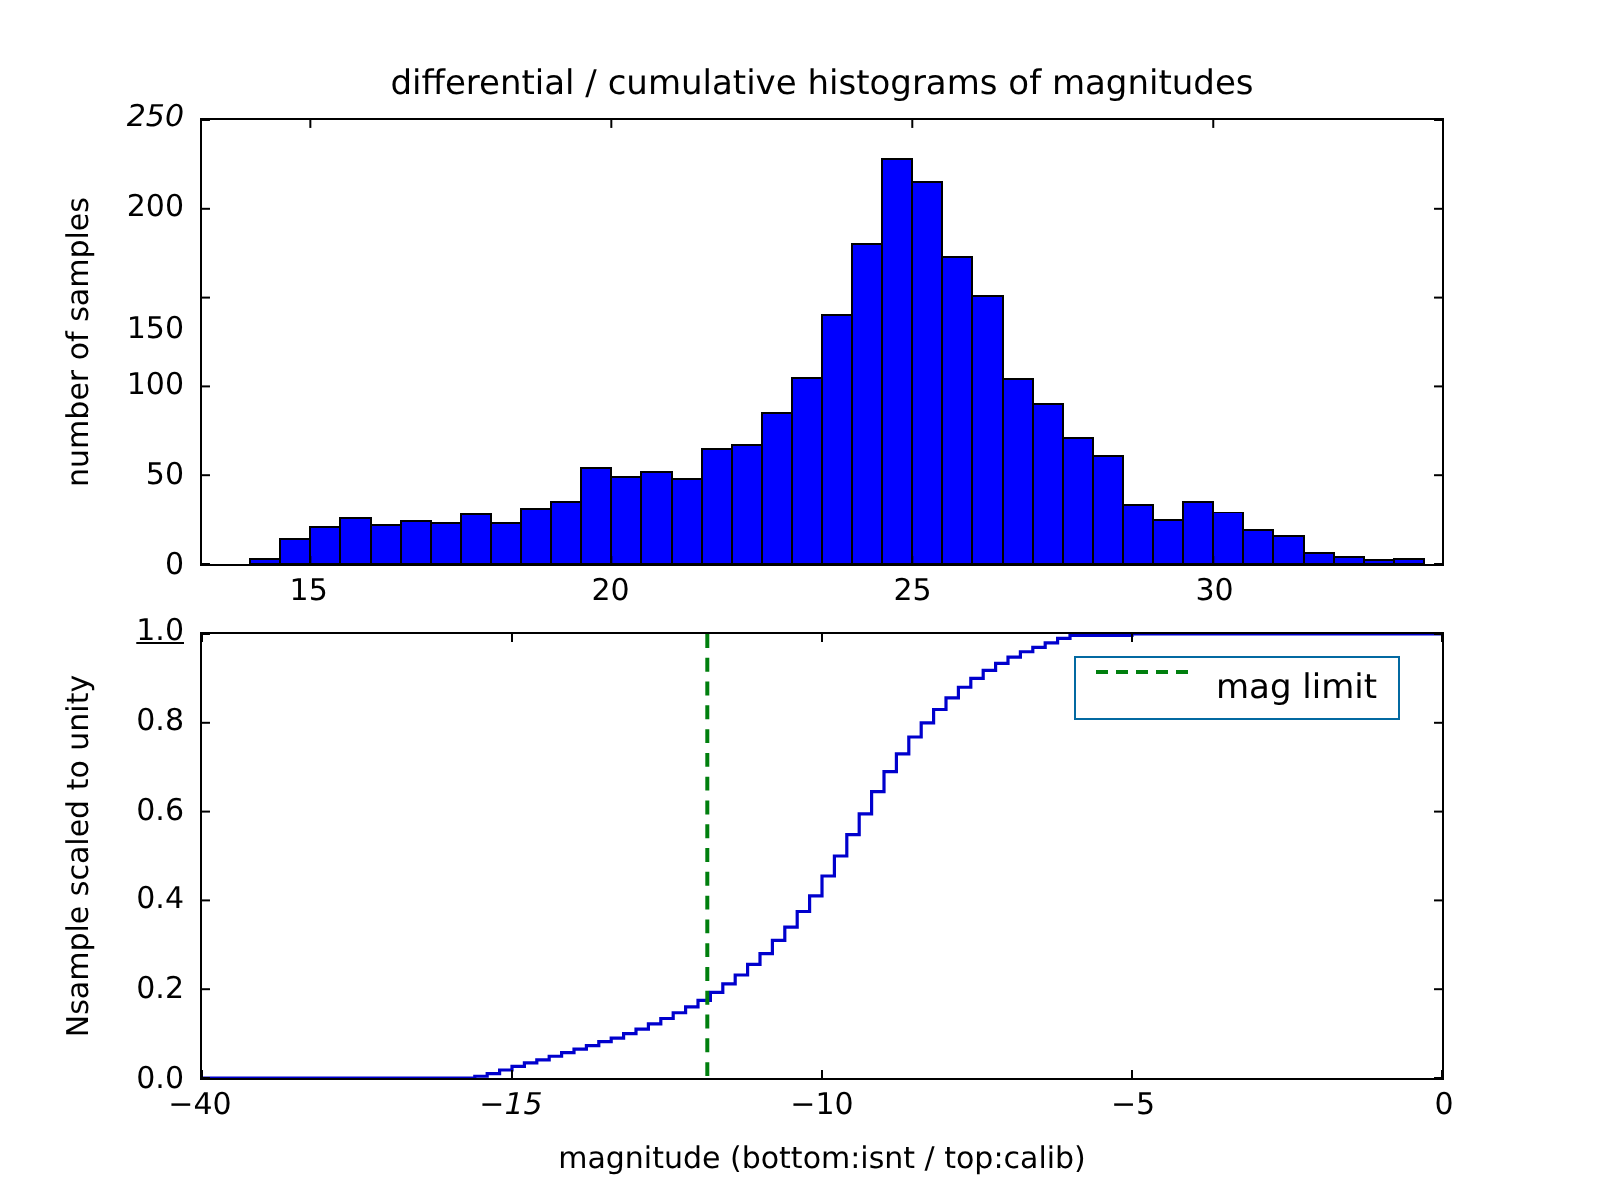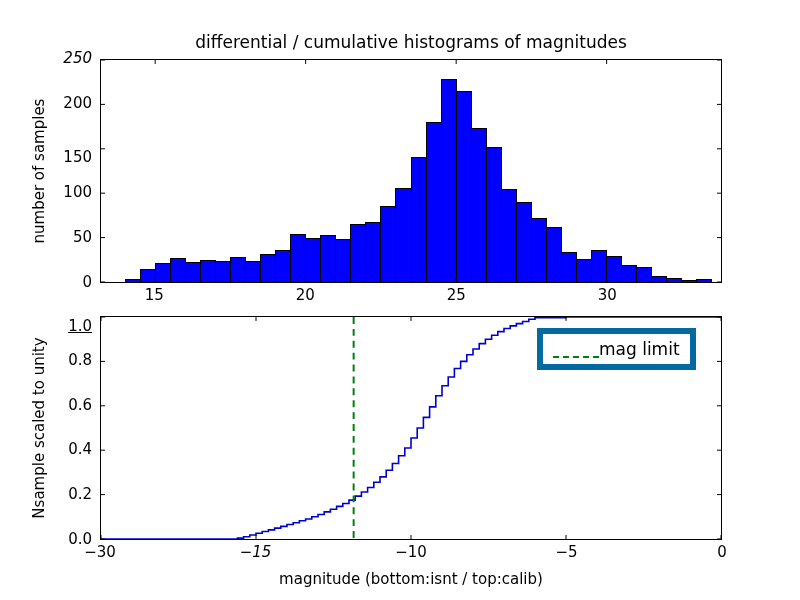--- a/index.html
+++ b/index.html
@@ -34,22 +34,22 @@
     position:absolute;font-size:15px;color:#000;white-space:nowrap;
     transform-origin:0 0;transform:rotate(-90deg);
   }
   .xlabel{
     position:absolute;left:100px;width:622px;text-align:center;
     font-size:15px;color:#000;white-space:nowrap;
   }
 
   .legend{
     position:absolute;left:537px;top:328px;
-    box-sizing:border-box;border:6px solid #0369a1;background:#fff;
-    padding:6px 10px;display:flex;align-items:flex-end;
+    box-sizing:border-box;border:1px solid #0369a1;background:#fff;
+    padding:6px 10px;display:flex;align-items:flex-start;gap:14px;
   }
   .legend-line{display:block;width:46px;height:0;border-top:2px dashed #007f0e;}
   .legend-text{font-size:17px;color:#000;white-space:nowrap;line-height:18px;}
 </style>
 </head>
 <body>
 
 <div id="figure">
 
   <div class="title">differential / cumulative histograms of magnitudes</div>
@@ -122,21 +122,21 @@
       </svg>
   </div>
   <div id="top-ticks">
       <div class="xtick-label" style="left: 124.35px; top: 288px;">15</div>
       <div class="xtick-label" style="left: 275.32px; top: 288px;">20</div>
       <div class="xtick-label" style="left: 426.291px; top: 288px;">25</div>
       <div class="xtick-label" style="left: 577.262px; top: 288px;">30</div>
       <div class="ytick-label" style="left: 36px; top: 275px;">0</div>
       <div class="ytick-label" style="left: 36px; top: 230.2px;">50</div>
       <div class="ytick-label" style="left: 36px; top: 185.4px;">100</div>
-      <div class="ytick-label" style="left: 36px; top: 150px;">150</div>
+      <div class="ytick-label" style="left: 36px; top: 157px;">150</div>
       <div class="ytick-label" style="left: 36px; top: 95.8px;">200</div>
       <div class="ytick-label" style="left: 36px; top: 51px; font-style: italic;">250</div>
     </div>
 
   <div class="ylabel" id="bottom-ylabel" style="left: 30px; top: 540px; width: 224px; text-align: center;">Nsample scaled to unity</div>
 
   <div class="axes" id="bottom-axes">
     <svg class="plot-svg" id="bottom-svg" viewBox="0 0 622 224" preserveAspectRatio="none">
         <path d="M 0 224 L 124.4 224 L 124.4 224 L 136.84000000000003 224 L 136.84000000000003 223.104 L 143.06 223.104 L 143.06 221.76 L 149.28000000000003 221.76 L 149.28000000000003 219.968 L 155.5 219.968 L 155.5 218.176 L 161.71999999999997 218.176 L 161.71999999999997 216.384 L 167.94 216.384 L 167.94 214.816 L 174.15999999999997 214.816 L 174.15999999999997 213.024 L 180.38000000000002 213.024 L 180.38000000000002 211.232 L 186.6 211.232 L 186.6 209.44 L 192.81999999999996 209.44 L 192.81999999999996 207.648 L 199.04 207.648 L 199.04 205.632 L 205.25999999999996 205.632 L 205.25999999999996 203.84 L 211.48000000000002 203.84 L 211.48000000000002 201.6 L 217.7 201.6 L 217.7 199.36 L 223.92 199.36 L 223.92 196.672 L 230.14 196.672 L 230.14 193.984 L 236.36 193.984 L 236.36 191.072 L 242.58 191.072 L 242.58 188.16 L 248.8 188.16 L 248.8 184.8 L 255.01999999999998 184.8 L 255.01999999999998 180.768 L 261.24 180.768 L 261.24 176.512 L 267.46 176.512 L 267.46 172.03199999999998 L 273.68000000000006 172.03199999999998 L 273.68000000000006 166.656 L 279.90000000000003 166.656 L 279.90000000000003 161.28 L 286.12 161.28 L 286.12 154.56 L 292.34000000000003 154.56 L 292.34000000000003 147.83999999999997 L 298.56 147.83999999999997 L 298.56 140 L 304.78000000000003 140 L 304.78000000000003 132.16000000000003 L 311 132.16000000000003 L 311 122.08 L 317.22 122.08 L 317.22 112 L 323.44 112 L 323.44 101.24799999999999 L 329.66 101.24799999999999 L 329.66 90.72 L 335.88 90.72 L 335.88 79.51999999999998 L 342.1 79.51999999999998 L 342.1 69.44 L 348.31999999999994 69.44 L 348.31999999999994 60.48000000000002 L 354.54 60.48000000000002 L 354.54 51.96799999999999 L 360.76 51.96799999999999 L 360.76 44.79999999999998 L 366.9800000000001 44.79999999999998 L 366.9800000000001 38.08000000000001 L 373.2 38.08000000000001 L 373.2 32.256 L 379.42 32.256 L 379.42 26.879999999999995 L 385.64 26.879999999999995 L 385.64 22.400000000000006 L 391.86 22.400000000000006 L 391.86 18.367999999999995 L 398.08 18.367999999999995 L 398.08 14.783999999999992 L 404.3 14.783999999999992 L 404.3 11.648000000000025 L 410.5199999999999 11.648000000000025 L 410.5199999999999 8.960000000000008 L 416.74 8.960000000000008 L 416.74 6.719999999999999 L 422.96 6.719999999999999 L 422.96 4.480000000000018 L 429.18000000000006 4.480000000000018 L 429.18000000000006 2.240000000000009 L 435.4 2.240000000000009 L 435.4 0.671999999999997 L 466.5 0.671999999999997 L 466.5 0 L 528.6999999999999 0 L 528.6999999999999 0 L 622 0 L 622 0" fill="none" stroke="#0000cd" stroke-width="1.6"></path>
         <line x1="253.46500000000003" y1="0" x2="253.46500000000003" y2="224" stroke="#007f0e" stroke-width="2" stroke-dasharray="7,5"></line>
@@ -158,31 +158,31 @@
         <line x1="622" y1="134.39999999999998" x2="618" y2="134.39999999999998" stroke="#000000" stroke-width="1"></line>
         <line x1="0" y1="89.6" x2="4" y2="89.6" stroke="#000000" stroke-width="1"></line>
         <line x1="622" y1="89.6" x2="618" y2="89.6" stroke="#000000" stroke-width="1"></line>
         <line x1="0" y1="44.79999999999998" x2="4" y2="44.79999999999998" stroke="#000000" stroke-width="1"></line>
         <line x1="622" y1="44.79999999999998" x2="618" y2="44.79999999999998" stroke="#000000" stroke-width="1"></line>
         <line x1="0" y1="0" x2="4" y2="0" stroke="#000000" stroke-width="1"></line>
         <line x1="622" y1="0" x2="618" y2="0" stroke="#000000" stroke-width="1"></line>
       </svg>
   </div>
   <div id="bottom-ticks">
-      <div class="xtick-label" style="left: 70px; top: 545px;">−30</div>
+      <div class="xtick-label" style="left: 70px; top: 545px;">−40</div>
       <div class="xtick-label" style="left: 225.5px; top: 545px; font-style: italic;">−15</div>
       <div class="xtick-label" style="left: 381px; top: 545px;">−10</div>
       <div class="xtick-label" style="left: 536.5px; top: 545px;">−5</div>
       <div class="xtick-label" style="left: 692px; top: 545px;">0</div>
       <div class="ytick-label" style="left: 36px; top: 532px;">0.0</div>
       <div class="ytick-label" style="left: 36px; top: 487.2px;">0.2</div>
       <div class="ytick-label" style="left: 36px; top: 442.4px;">0.4</div>
       <div class="ytick-label" style="left: 36px; top: 397.6px;">0.6</div>
       <div class="ytick-label" style="left: 36px; top: 352.8px;">0.8</div>
-      <div class="ytick-label" style="left: 36px; top: 319px; text-decoration: underline;">1.0</div>
+      <div class="ytick-label" style="left: 36px; top: 308px; text-decoration: underline;">1.0</div>
     </div>
 
   <div class="xlabel" id="xlabel" style="top: 570px;">magnitude (bottom:isnt / top:calib)</div>
 
   <div class="legend">
     <span class="legend-line"></span>
     <span class="legend-text">mag limit</span>
   </div>
 
 </div>

